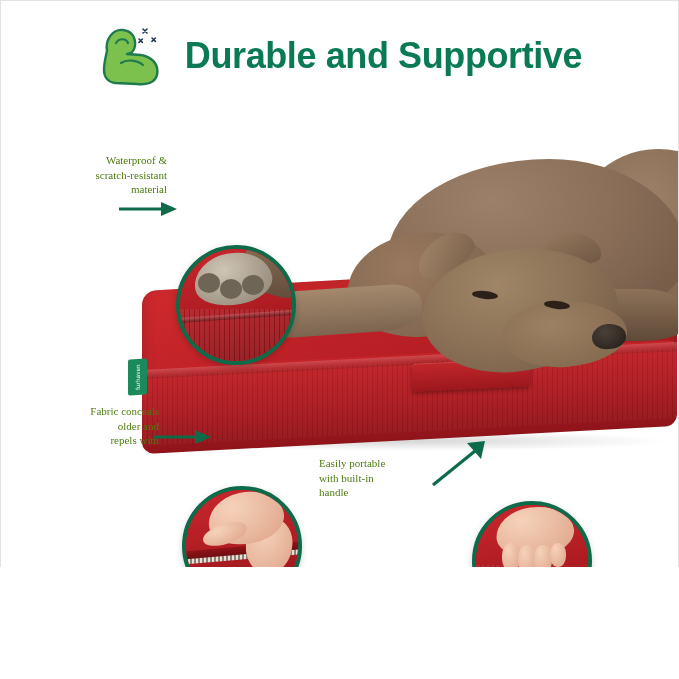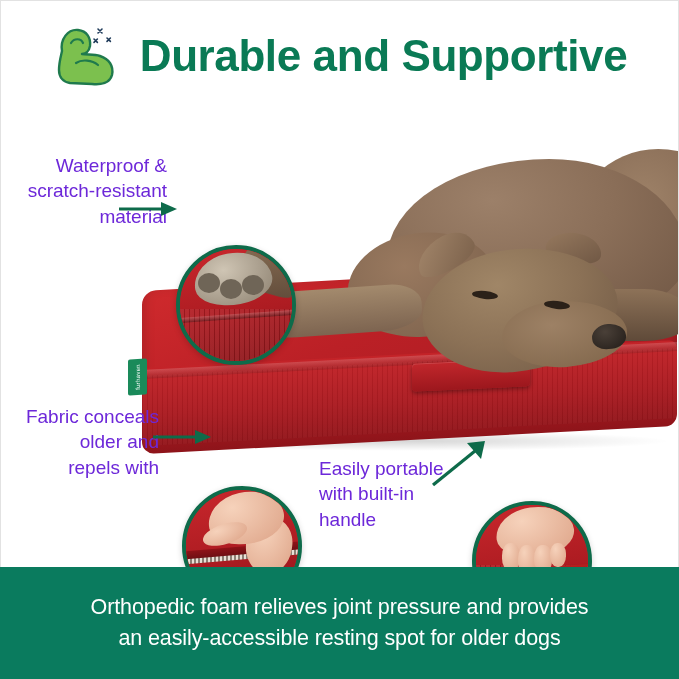--- a/index.html
+++ b/index.html
@@ -16,21 +16,21 @@
     position:absolute; left:0; top:0; width:679px; height:567px;
     border:1px solid #e2e2e2; border-bottom:none;
     background:#fff; overflow:hidden;
   }
 
   
   .header { position:absolute; left:0; top:14px; width:679px; height:82px; }
   .hdr-inner { display:flex; align-items:center; justify-content:center; gap:16px; height:82px; }
   .bicep-icon { width:70px; height:66px; flex:0 0 auto; position:relative; top:-2px; }
   .title {
-    font-size:44px; font-weight:bold; color:#0a7a55;
+    font-size:36px; font-weight:bold; color:#0a7a55;
     letter-spacing:-0.4px; white-space:nowrap;
   }
 
   
   .scene { position:absolute; left:1px; top:100px; width:677px; height:466px; overflow:hidden; background:#fff; }
 
   
   .bed { position:absolute; left:140px; top:175px; width:535px; height:175px; }
   .bed-top {
     position:absolute; left:0; top:0; width:535px; height:110px;
@@ -223,21 +223,21 @@
   .h3-f3 { left:58px; top:40px; width:18px; height:28px; border-radius:45%; }
   .h3-f4 { left:74px; top:38px; width:16px; height:24px; border-radius:45%; }
   .h3-strap {
     position:absolute; left:4px; top:62px; width:116px; height:16px;
     background:linear-gradient(180deg,#b4201f,#89151a);
     border-radius:3px; transform:rotate(-3deg);
     box-shadow:0 2px 3px rgba(0,0,0,.4);
   }
 
   
-  .anno { position:absolute; color:#6d28d9; font-size:19px; line-height:1.33; }
+  .anno { position:absolute; color:#4d7c0f; font-size:11px; line-height:1.33;font-family:Liberation Serif, serif; }
   .a1 { left:18px; top:152px; width:148px; text-align:right; }
   .a2 { left:0;  top:403px; width:158px; text-align:right; }
   .a3 { left:318px; top:455px; width:136px; text-align:left; }
 
   .arrow { position:absolute; }
   .arrow-h { left:118px; top:200px; width:58px; height:16px; }
   .arrow-h2 { left:152px; top:428px; width:58px; height:16px; }
   .arrow-d { left:430px; top:438px; width:56px; height:48px; }
 
   
@@ -370,20 +370,14 @@
       <div>with built-in</div>
       <div>handle</div>
     </div>
     <svg class="arrow arrow-d" viewBox="0 0 56 48">
       <line x1="2" y1="46" x2="44" y2="12" stroke="#0e6b4a" stroke-width="3.2"></line>
       <polygon points="36,4 54,2 50,20" fill="#0e6b4a"></polygon>
     </svg>
 
   </div>
 
-  <div class="banner">
-    <p>
-      <span>Orthopedic foam relieves joint pressure and provides</span><br>
-      <span>an easily-accessible resting spot for older dogs</span>
-    </p>
-  </div>
 
 </div>
 
 </body></html>

